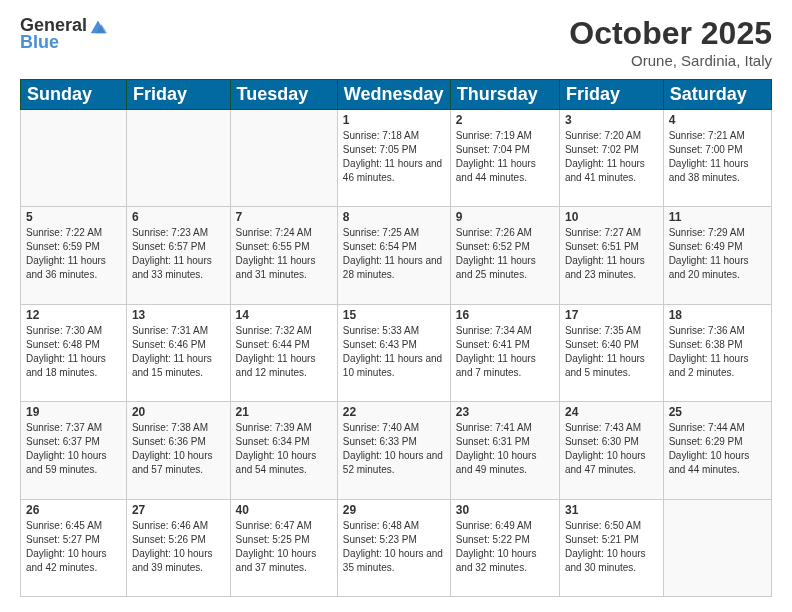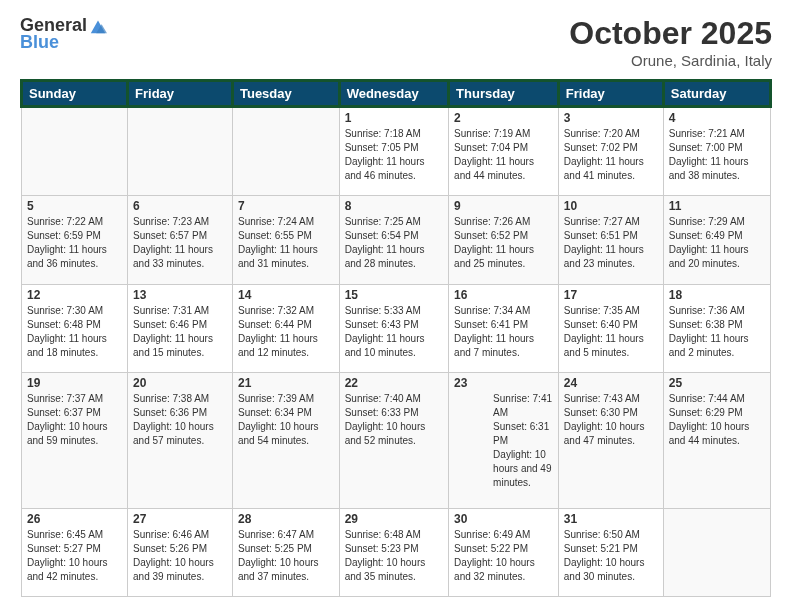--- a/index.html
+++ b/index.html
@@ -54,27 +54,27 @@
     .subtitle {
       font-size: 15px;
       color: #555;
     }
     .calendar {
       width: 100%;
       border-collapse: collapse;
       flex: 1;
     }
     .calendar th {
-      background-color: #0c4a6e;
+      background-color: #0369a1;
       color: white;
       text-align: left;
       padding: 4px 6px;
-      font-size: 13px;
-      font-weight: bold;
-      border: 3px solid #14532d;
+      font-size: 18px;
+      font-weight: bold;
+      border: 1px solid #14532d;
     }
     .calendar td {
       border: 1px solid #ccc;
       vertical-align: top;
       padding: 3px 5px;
       width: 113px;
       font-size: 10px;
       color: #333;
       background: #fff;
     }
@@ -269,21 +269,21 @@
 Daylight: 10 hours and 54 minutes.</div>
           </td>
           <td>
             <span class="day-number">22</span>
             <div class="day-info" style="white-space: pre-wrap;">Sunrise: 7:40 AM
 Sunset: 6:33 PM
 Daylight: 10 hours and 52 minutes.</div>
           </td>
           <td>
             <span class="day-number">23</span>
-            <div class="day-info" style="white-space: pre-wrap; margin-left: 39px;">Sunrise: 7:41 AM
+            <div class="day-info" style="white-space: pre-wrap;">Sunrise: 7:41 AM
 Sunset: 6:31 PM
 Daylight: 10 hours and 49 minutes.</div>
           </td>
           <td>
             <span class="day-number">24</span>
             <div class="day-info" style="white-space: pre-wrap;">Sunrise: 7:43 AM
 Sunset: 6:30 PM
 Daylight: 10 hours and 47 minutes.</div>
           </td>
           <td>
@@ -300,21 +300,21 @@
 Sunset: 5:27 PM
 Daylight: 10 hours and 42 minutes.</div>
           </td>
           <td>
             <span class="day-number">27</span>
             <div class="day-info" style="white-space: pre-wrap;">Sunrise: 6:46 AM
 Sunset: 5:26 PM
 Daylight: 10 hours and 39 minutes.</div>
           </td>
           <td>
-            <span class="day-number">28</span>
+            <span class="day-number">40</span>
             <div class="day-info" style="white-space: pre-wrap;">Sunrise: 6:47 AM
 Sunset: 5:25 PM
 Daylight: 10 hours and 37 minutes.</div>
           </td>
           <td>
             <span class="day-number">29</span>
             <div class="day-info" style="white-space: pre-wrap;">Sunrise: 6:48 AM
 Sunset: 5:23 PM
 Daylight: 10 hours and 35 minutes.</div>
           </td>

